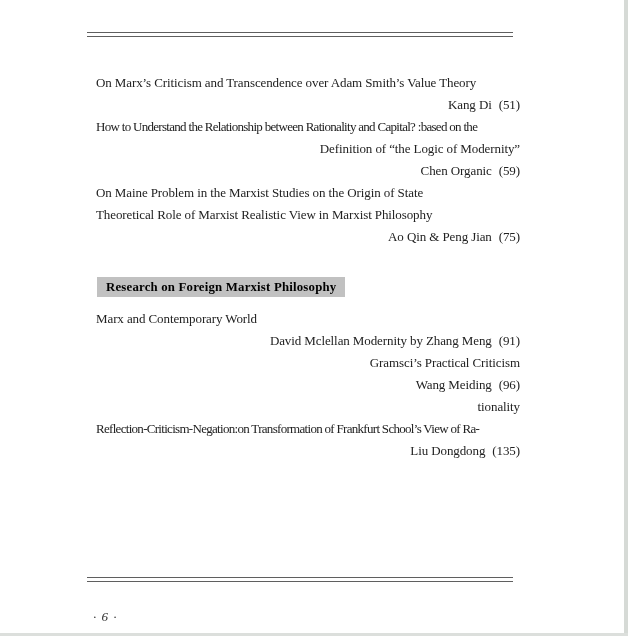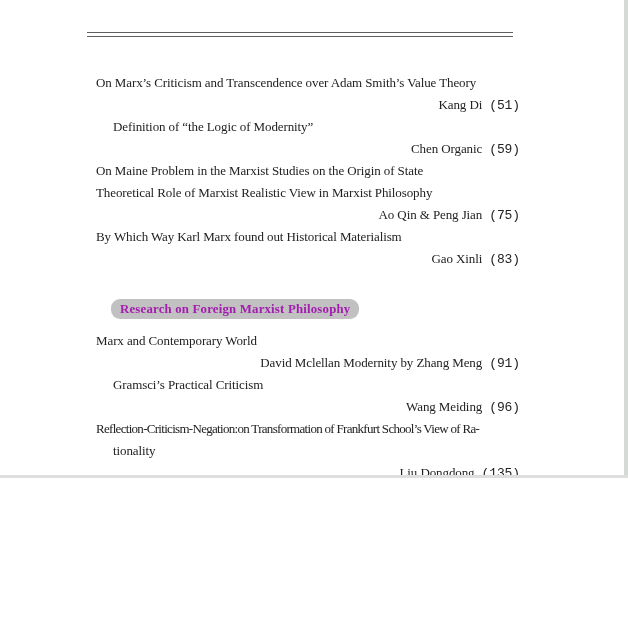--- a/index.html
+++ b/index.html
@@ -1,21 +1,21 @@
 <!DOCTYPE html>
 <html><head>
 <meta charset="utf-8">
 <style>
   html, body { margin: 0; padding: 0; }
   body { background: #ffffff; font-family: "Liberation Serif", serif; }
 
   .page {
     position: relative;
     width: 628px;
-    height: 478px;
+    height: 636px;
     background: #ffffff;
     overflow: hidden;
   }
 
   .edge-right {
     position: absolute; top: 0; right: 0;
     width: 4px; height: 100%;
     background: #d6dad6;
   }
   .edge-bottom {
@@ -41,39 +41,38 @@
     left: 96px;
     top: 72px;
     width: 424px;
     font-size: 13px;
     line-height: 22px;
     letter-spacing: -0.1px;
     color: #222222;
   }
   .line { height: 22px; white-space: nowrap; }
   .line.tight { letter-spacing: -0.7px; }
-  .line.cont { padding-left: 17px; }
+  .line.cont { padding-left: 17px; text-align: right; }
   .line.author { text-align: right; }
-  .pref { margin-left: 7px; font-family: Liberation Mono, monospace; }
+  .pref { margin-left: 7px; }
 
   .gap-before-section { height: 28px; }
   .gap-after-section { height: 12px; }
 
   .section-line { height: 20px; }
   .section-label {
     display: inline-block;
     background: #c1c1c1;
-    color: #a21caf;
+    color: #000000;
     font-weight: bold;
     font-size: 12.8px;
     line-height: 18px;
     letter-spacing: 0.2px;
     padding: 1px 9px 1px 9px;
-    margin-left: 15px;
-    border-radius: 9px;
+    margin-left: 1px;
   }
 
   .page-number {
     position: absolute;
     left: 93px;
     top: 609px;
     font-size: 13px;
     font-style: italic;
     letter-spacing: 1px;
     color: #333333;
@@ -87,59 +86,56 @@
   <div class="rule top"></div>
 
   <div class="toc">
 
     <div>
       <div class="line">On Marx’s Criticism and Transcendence over Adam Smith’s Value Theory</div>
       <div class="line author"><span>Kang Di</span><span class="pref">(51)</span></div>
     </div>
 
     <div>
+      <div class="line tight">How to Understand the Relationship between Rationality and Capital? :based on the</div>
       <div class="line cont">Definition of “the Logic of Modernity”</div>
       <div class="line author"><span>Chen Organic</span><span class="pref">(59)</span></div>
     </div>
 
     <div>
       <div class="line">On Maine Problem in the Marxist Studies on the Origin of State</div>
     </div>
 
     <div>
       <div class="line">Theoretical Role of Marxist Realistic View in Marxist Philosophy</div>
       <div class="line author"><span>Ao Qin &amp; Peng Jian</span><span class="pref">(75)</span></div>
     </div>
 
-    <div>
-      <div class="line">By Which Way Karl Marx found out Historical Materialism</div>
-      <div class="line author"><span>Gao Xinli</span><span class="pref">(83)</span></div>
-    </div>
 
     <div class="gap-before-section"></div>
 
     <div class="section-line">
       <span class="section-label">Research on Foreign Marxist Philosophy</span>
     </div>
 
     <div class="gap-after-section"></div>
 
     <div>
       <div class="line">Marx and Contemporary World</div>
       <div class="line author"><span>David Mclellan Modernity by Zhang Meng</span><span class="pref">(91)</span></div>
     </div>
 
     <div>
       <div class="line cont">Gramsci’s Practical Criticism</div>
       <div class="line author"><span>Wang Meiding</span><span class="pref">(96)</span></div>
     </div>
 
     <div>
+      <div class="line cont">tionality</div>
       <div class="line tight">Reflection-Criticism-Negation:on Transformation of Frankfurt School’s View of Ra-</div>
-      <div class="line cont">tionality</div>
       <div class="line author"><span>Liu Dongdong</span><span class="pref">(135)</span></div>
     </div>
 
   </div>
 
   <div class="rule bottom"></div>
 
   <div class="page-number">· 6 ·</div>
 
   <div class="edge-right"></div>

